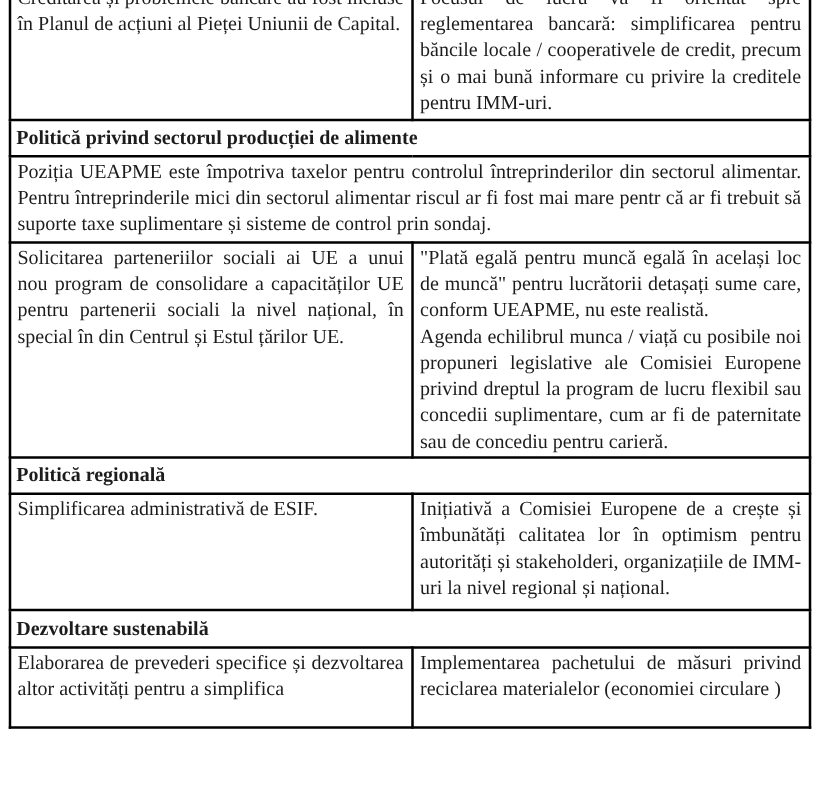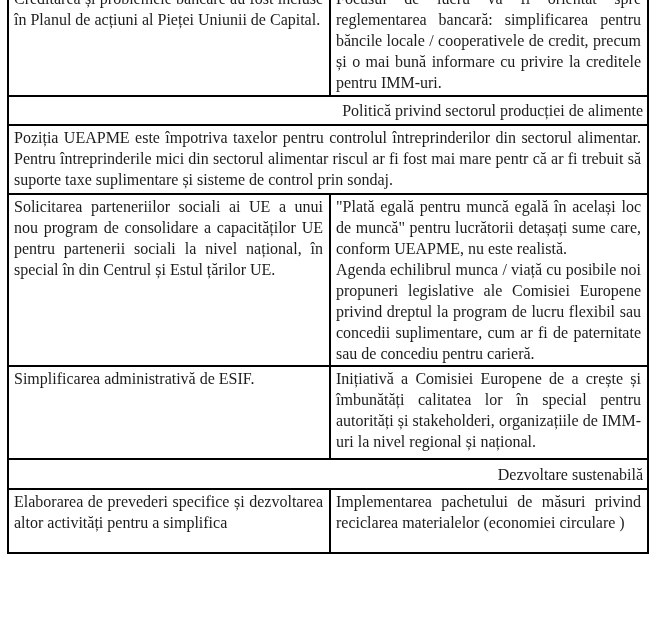--- a/index.html
+++ b/index.html
@@ -25,22 +25,22 @@
   col.c1 { width: 322px; }
   col.c2 { width: 318px; }
   td {
     border: 2px solid #000000;
     vertical-align: top;
     padding: 1px 6px 1px 5px;
     text-align: justify;
     overflow: hidden;
   }
   td.hdr {
-    text-align: right;
-    font-weight: normal;
+    text-align: left;
+    font-weight: bold;
     padding: 2px 4px;
     vertical-align: middle;
   }
   td p { margin: 0; }
   tr.r1  td { height: 106px; }
   tr.r2  td { height: 60px; }
   tr.r3  td { height: 23px; }
   tr.r4  td { height: 65px; margin-left: 20px; }
   tr.r5  td { height: 21px; }
   tr.r6  td { height: 166px; }
@@ -76,24 +76,27 @@
 
 
     <tr class="r6">
       <td>Solicitarea parteneriilor sociali ai UE a unui nou program de consolidare a capacităților UE pentru partenerii sociali la nivel național, în special în din Centrul și Estul țărilor UE.</td>
       <td>
         <p>"Plată egală pentru muncă egală în același loc de muncă" pentru lucrătorii detașați sume care, conform UEAPME, nu este realistă.</p>
         <p>Agenda echilibrul munca / viață cu posibile noi propuneri legislative ale Comisiei Europene privind dreptul la program de lucru flexibil sau concedii suplimentare, cum ar fi de paternitate sau de concediu pentru carieră.</p>
       </td>
     </tr>
 
+    <tr class="r7">
+      <td class="hdr" colspan="2">Politică regională</td>
+    </tr>
 
     <tr class="r8">
       <td>Simplificarea administrativă de ESIF.</td>
-      <td>Inițiativă a Comisiei Europene de a crește și îmbunătăți calitatea lor în special pentru autorități și stakeholderi, organizațiile de IMM-uri la nivel regional și național.</td>
+      <td>Inițiativă a Comisiei Europene de a crește și îmbunătăți calitatea lor în optimism pentru autorități și stakeholderi, organizațiile de IMM-uri la nivel regional și național.</td>
     </tr>
 
     <tr class="r9">
       <td class="hdr" colspan="2">Dezvoltare sustenabilă</td>
     </tr>
 
     <tr class="r10">
       <td>Elaborarea de prevederi specifice și dezvoltarea altor activități pentru a simplifica</td>
       <td>Implementarea pachetului de măsuri privind reciclarea materialelor (economiei circulare )</td>
     </tr>

